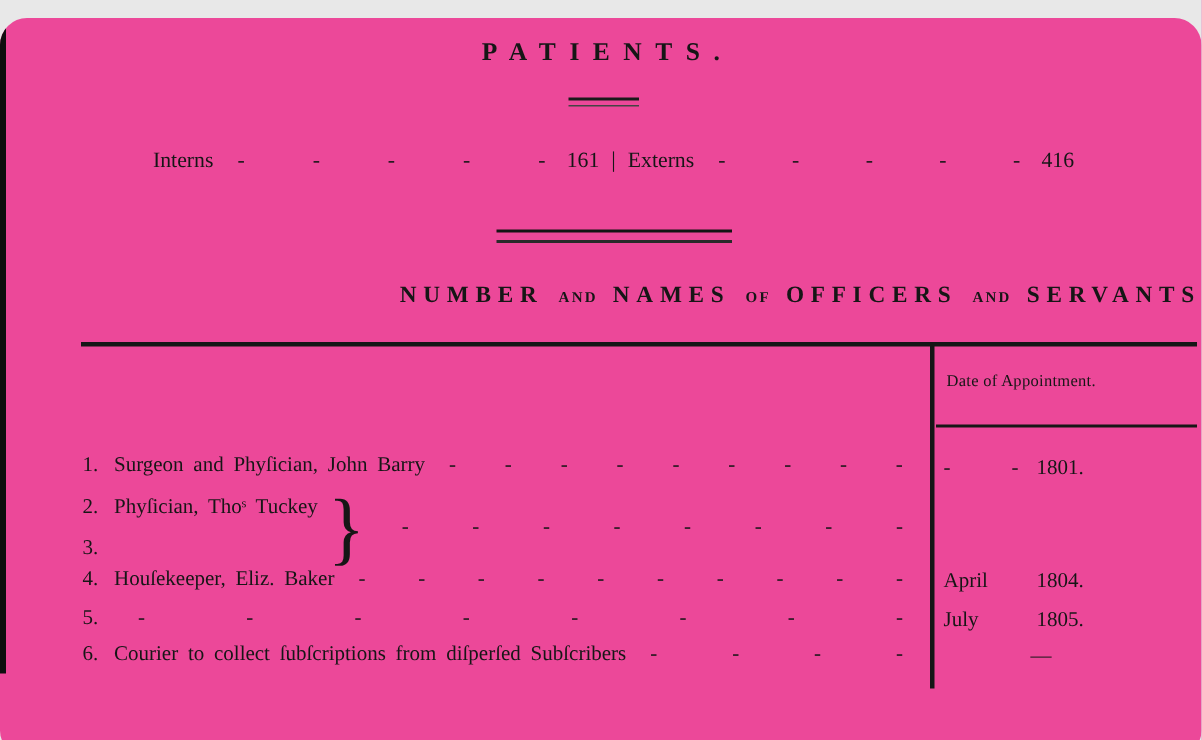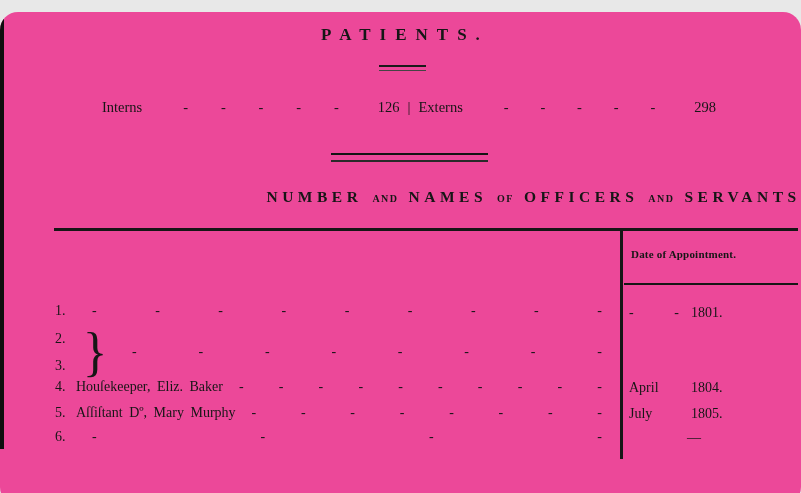--- a/index.html
+++ b/index.html
@@ -12,37 +12,37 @@
   
   #gutter-bar{left:0;top:0;width:4px;height:437px;background:#0e0e0e;}
   
   #doc-title{top:13px;left:0;width:100%;text-align:center;font-weight:bold;
     font-size:17px;letter-spacing:9px;text-indent:9px;}
   #title-rule{top:53px;left:379px;width:47px;height:3px;
     border-top:2px solid #1a1a1a;border-bottom:1px solid #444;}
   
   #patients-line{top:87px;left:102px;width:614px;display:flex;align-items:center;
     font-size:14.5px;word-spacing:2px;}
-  .half{flex:1;display:flex;align-items:center;gap:25px;}
+  .half{flex:1;display:flex;align-items:center;}
   .divider{padding:0 8px;font-size:15px;}
   
   .leader{display:flex;justify-content:space-between;align-items:center;}
   .fill{flex:1;}
   .pad{padding:0 14px 0 16px;}
   
   #mid-rule{top:141px;left:331px;width:157px;height:5px;
     border-top:2px solid #141414;border-bottom:2px solid #2a2a2a;}
   
   #officers-heading{top:176px;left:12px;width:100%;text-align:right;white-space:nowrap;}
   .hw{font-weight:bold;font-size:15.5px;letter-spacing:4.5px;margin:0 4px;}
   .hs{font-weight:bold;font-size:10px;letter-spacing:1.5px;margin:0 2px;}
   
   #table-top-rule{top:216px;left:54px;width:744px;height:2.5px;background:#161616;}
   #col-divider{top:216px;left:620px;width:3px;height:231px;background:#161616;}
-  #date-header{top:236px;left:631px;font-size:11px;letter-spacing:0.2px;font-weight:bold;}
+  #date-header{top:236px;left:631px;font-size:11px;letter-spacing:0.2px;}
   #date-header-rule{top:271px;left:624px;width:174px;height:2px;background:#161616;}
   
   .trow{left:55px;width:561px;display:flex;align-items:center;font-size:14px;
     white-space:nowrap;word-spacing:3px;}
   .rnum{width:21px;flex:0 0 21px;}
   #row-1{top:291px;} #row-4{top:367px;} #row-5{top:393px;} #row-6{top:417px;}
   #group-23{top:313px;left:55px;width:561px;display:flex;align-items:center;
     font-size:14px;white-space:nowrap;word-spacing:3px;}
   .gline{display:flex;align-items:center;height:27px;}
   #brace{font-size:54px;line-height:52px;font-weight:400;margin:0 8px 0 6px;
@@ -68,33 +68,33 @@
   <div class="abs" id="patients-line">
     <div class="half">
       <span>Interns</span>
       <span class="leader fill pad">
           <span>-</span>
           <span>-</span>
           <span>-</span>
           <span>-</span>
           <span>-</span>
         </span>
-      <span>126</span>
+      <span>161</span>
     </div>
     <span class="divider">|</span>
     <div class="half">
       <span>Externs</span>
       <span class="leader fill pad">
           <span>-</span>
           <span>-</span>
           <span>-</span>
           <span>-</span>
           <span>-</span>
         </span>
-      <span>298</span>
+      <span>416</span>
     </div>
   </div>
 
   <div class="abs" id="mid-rule"></div>
 
   <div class="abs" id="officers-heading">
     <span class="hw">NUMBER</span>
     <span class="hs">AND</span>
     <span class="hw">NAMES</span>
     <span class="hs">OF</span>
@@ -103,37 +103,39 @@
     <span class="hw">SERVANTS.</span>
   </div>
 
   <div class="abs" id="table-top-rule"></div>
   <div class="abs" id="col-divider"></div>
   <div class="abs" id="date-header">Date of Appointment.</div>
   <div class="abs" id="date-header-rule"></div>
 
   <div class="abs trow" id="row-1">
     <span class="rnum">1.</span>
+    <span>Surgeon and Phyſician, John Barry</span>
     <span class="leader fill pad">
         <span>-</span>
         <span>-</span>
         <span>-</span>
         <span>-</span>
         <span>-</span>
         <span>-</span>
         <span>-</span>
         <span>-</span>
         <span>-</span>
       </span>
   </div>
 
   <div class="abs" id="group-23">
     <div>
       <div class="gline">
         <span class="rnum">2.</span>
+        <span>Phyſician, Thoˢ Tuckey</span>
       </div>
       <div class="gline">
         <span class="rnum">3.</span>
       </div>
     </div>
     <span id="brace">}</span>
     <span class="leader fill pad">
         <span>-</span>
         <span>-</span>
         <span>-</span>
@@ -157,35 +159,35 @@
         <span>-</span>
         <span>-</span>
         <span>-</span>
         <span>-</span>
         <span>-</span>
       </span>
   </div>
 
   <div class="abs trow" id="row-5">
     <span class="rnum">5.</span>
-    <span>Aſſiſtant Dº, Mary Murphy</span>
     <span class="leader fill pad">
         <span>-</span>
         <span>-</span>
         <span>-</span>
         <span>-</span>
         <span>-</span>
         <span>-</span>
         <span>-</span>
         <span>-</span>
       </span>
   </div>
 
   <div class="abs trow" id="row-6">
     <span class="rnum">6.</span>
+    <span>Courier to collect ſubſcriptions from diſperſed Subſcribers</span>
     <span class="leader fill pad">
         <span>-</span>
         <span>-</span>
         <span>-</span>
         <span>-</span>
       </span>
   </div>
 
   <div class="abs dcell" id="date-1">
     <span class="dmonth leader dleader">

